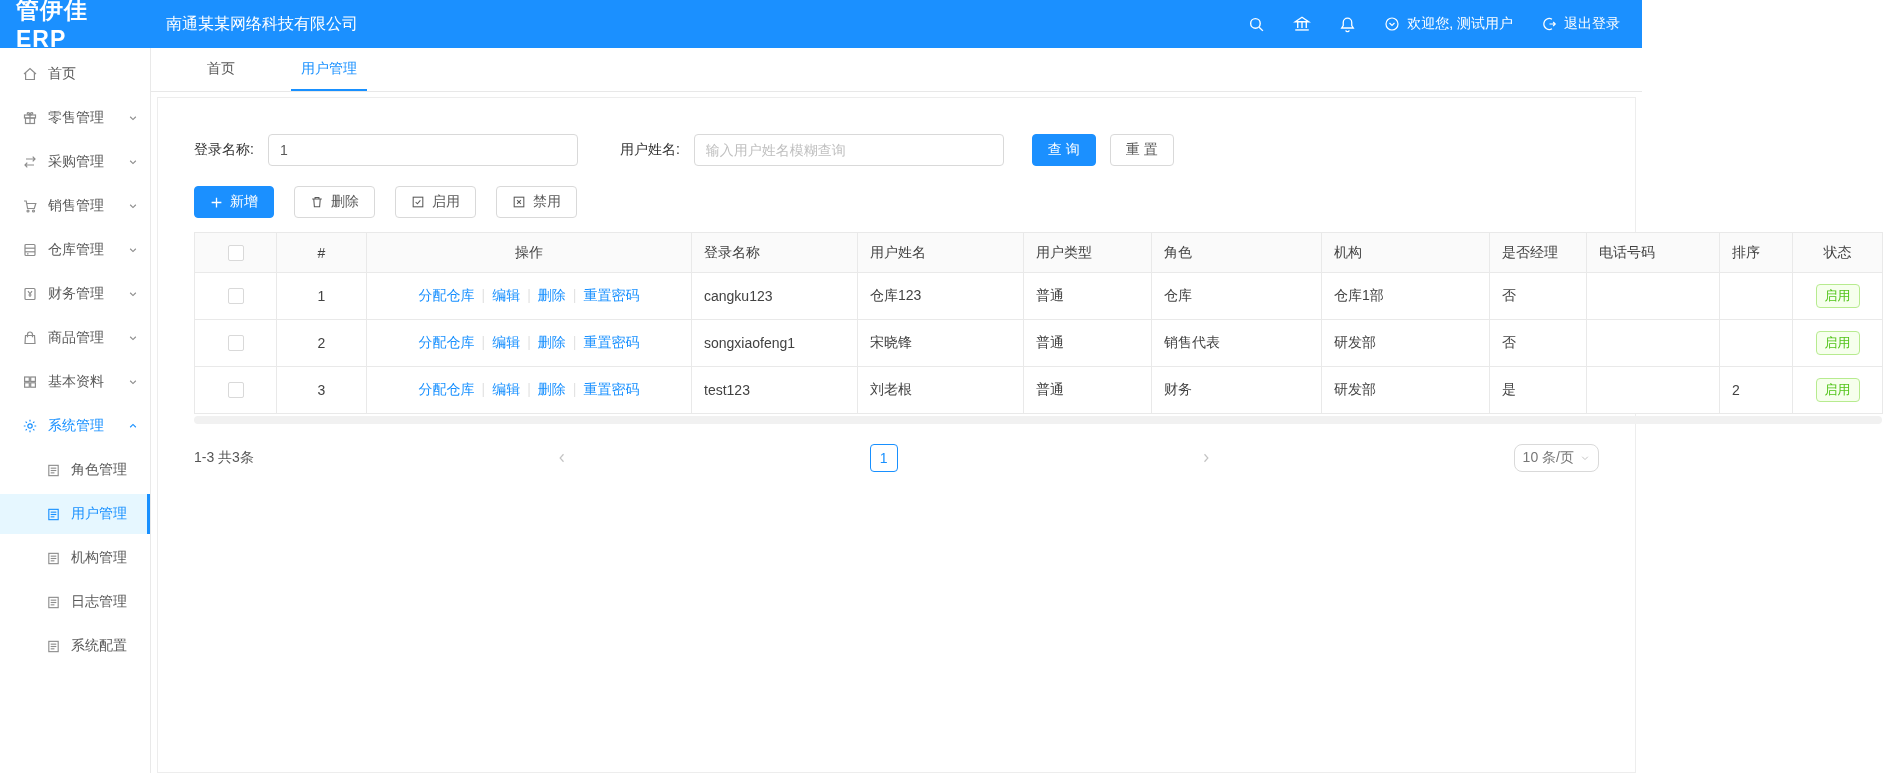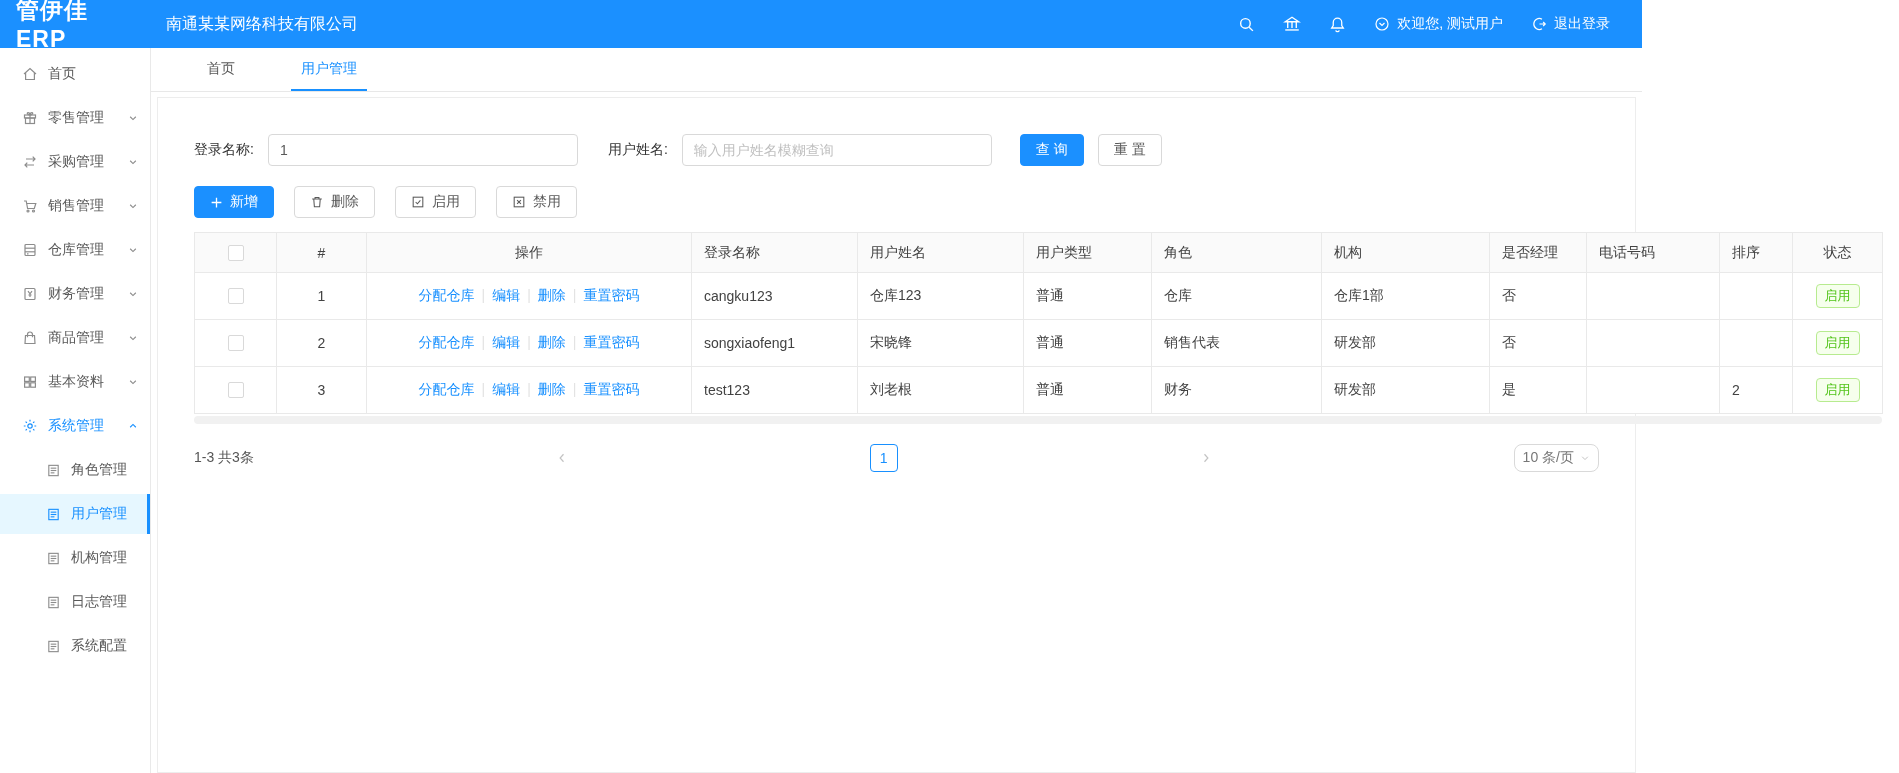--- a/index.html
+++ b/index.html
@@ -4,21 +4,21 @@
 <style>
   * { margin:0; padding:0; box-sizing:border-box; }
   html,body { width:1899px; height:773px; overflow:hidden; background:#fff;
     font-family:"Liberation Sans","DejaVu Sans",sans-serif; font-size:14px; color:#333; }
   .page { width:1642px; height:773px; display:flex; flex-direction:column; }
 
   
   .topbar { height:48px; background:#1b90ff; display:flex; align-items:center; flex:0 0 48px; color:#fff; }
   .logo { font-size:23px; font-weight:bold; padding:0 20px 0 16px; letter-spacing:1px; width:150px; }
   .company { font-size:16px; margin-left:16px; }
-  .top-right { margin-left:auto; display:flex; align-items:center; gap:28px; padding-right:32px; }
+  .top-right { margin-left:auto; display:flex; align-items:center; gap:28px; padding-right:22px; }
   .hicon { display:inline-flex; align-items:center; cursor:pointer; }
   .hicon svg, .hgroup svg { display:block; }
   .hgroup { display:inline-flex; align-items:center; gap:7px; cursor:pointer; font-size:14px; }
 
   
   .layout { flex:1; display:flex; min-height:0; }
 
   
   .sidebar { width:151px; flex:0 0 151px; border-right:1px solid #e9e9e9; padding-top:2px; background:#fff; }
   .menu-item { height:40px; margin:4px 0; display:flex; align-items:center; gap:10px;
@@ -38,21 +38,21 @@
   .tab.active { color:#1890ff; border-bottom-color:#1890ff; }
 
   .card { flex:1; margin:5px 6px 0 6px; border:1px solid #ededed; padding:36px; min-height:0; }
 
   
   .search-row { display:flex; align-items:center; }
   .search-row label { color:#333; }
   .input { width:310px; height:32px; border:1px solid #d9d9d9; border-radius:4px; padding:0 11px;
     font-size:14px; color:#595959; outline:none; margin-left:14px; font-family:inherit; }
   .input::placeholder { color:#bfbfbf; }
-  .lbl2 { margin-left:30px;text-align:right; }
+  .lbl2 { margin-left:42px;text-align:right; }
   .btn { height:32px; border:1px solid #d9d9d9; background:#fff; border-radius:4px; padding:0 15px;
     font-size:14px; color:#595959; cursor:pointer; display:inline-flex; align-items:center; gap:7px;
     font-family:inherit; }
   .btn.primary { background:#1b90ff; border-color:#1b90ff; color:#fff; }
   .btn-search { margin-left:28px; width:64px; justify-content:center; }
   .btn-reset { margin-left:14px; justify-content:center; }
 
   
   .toolbar { display:flex; gap:20px; margin:20px 0 14px 0; }
   .bicon { display:inline-flex; }

